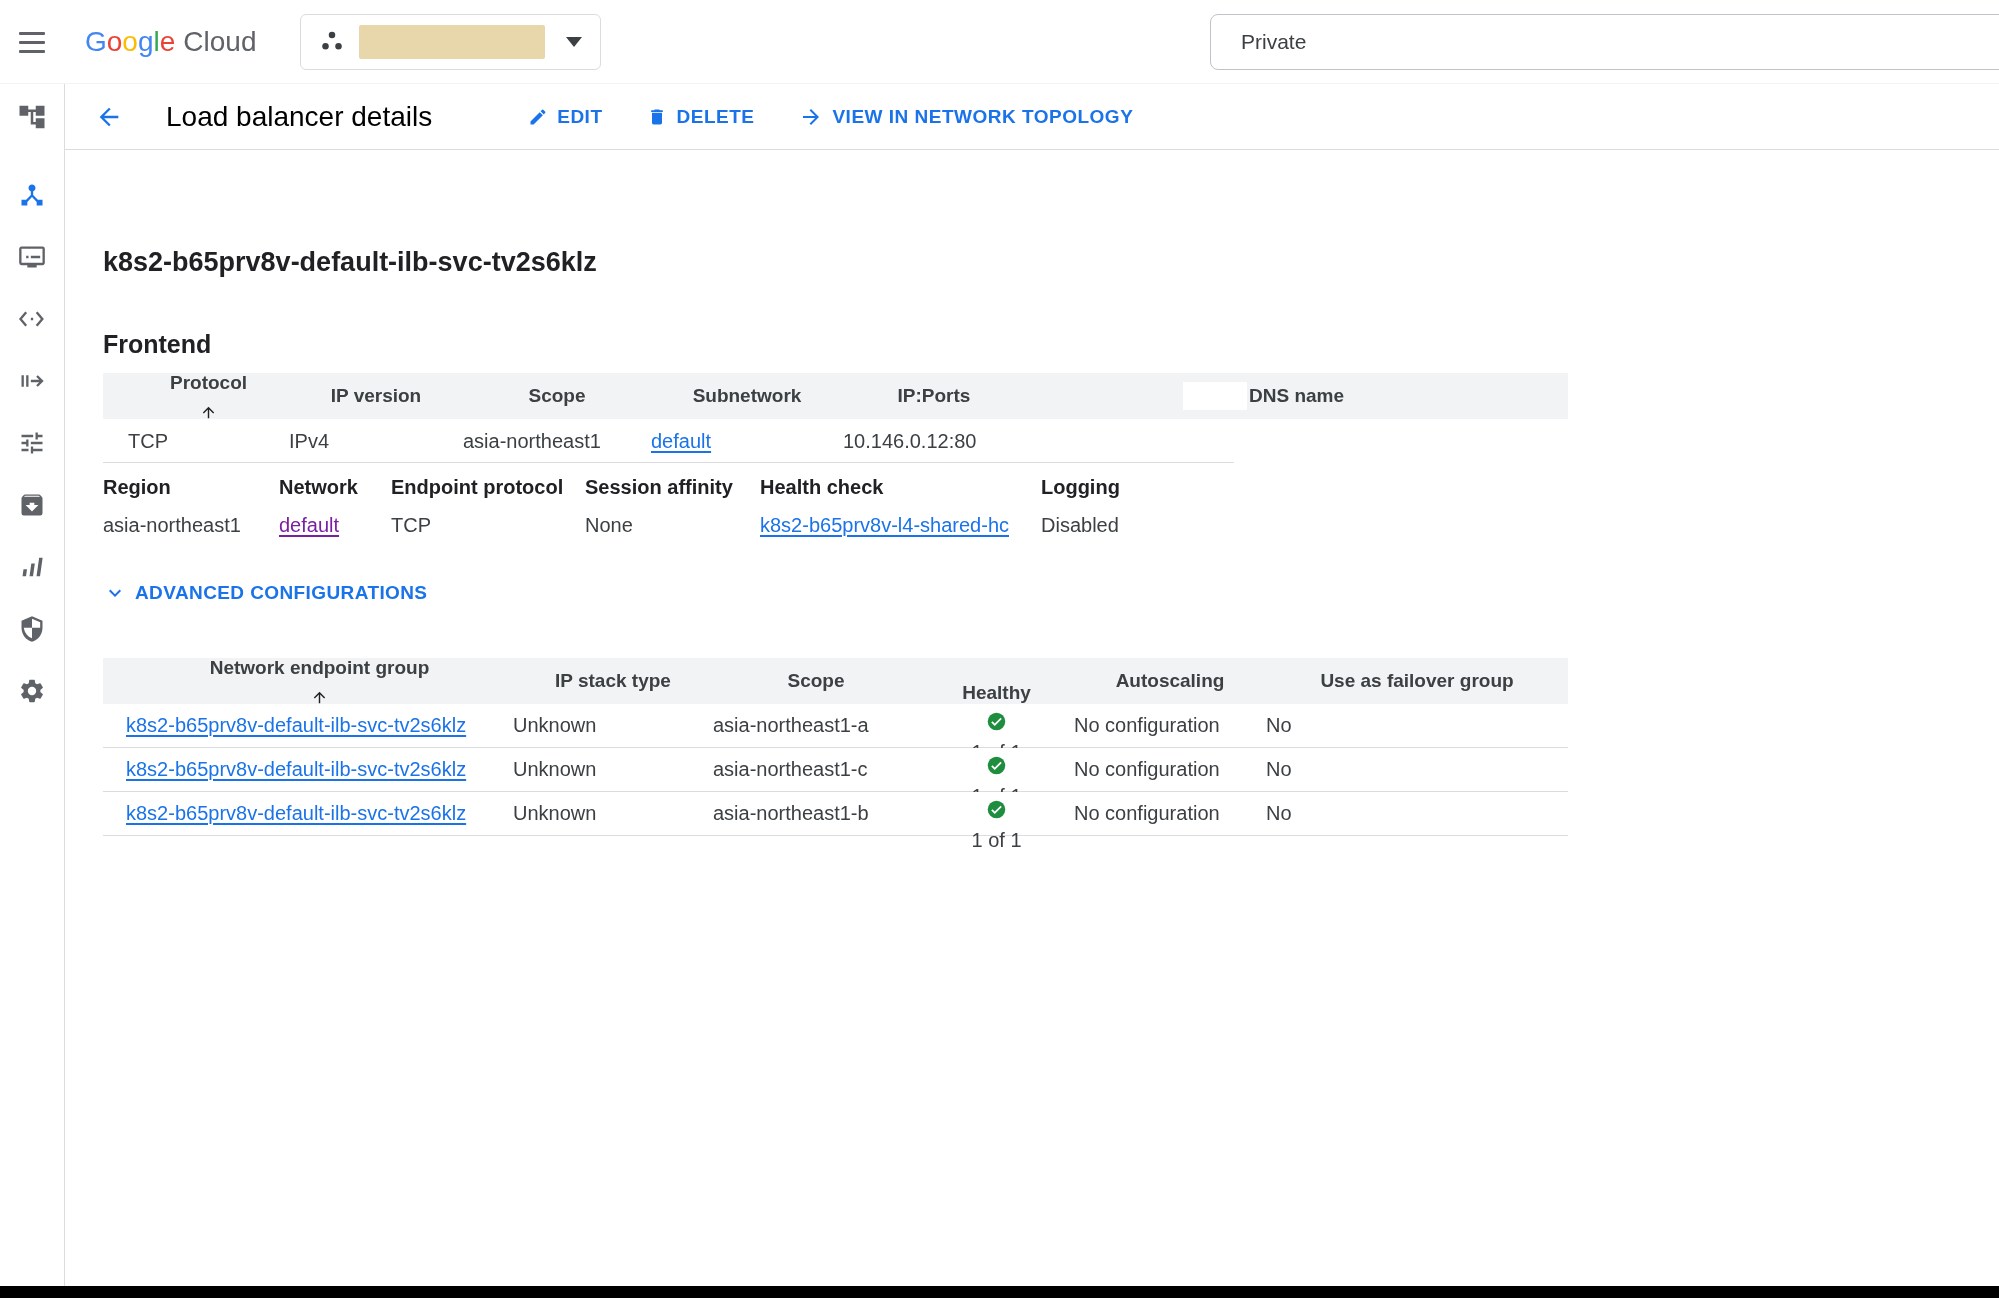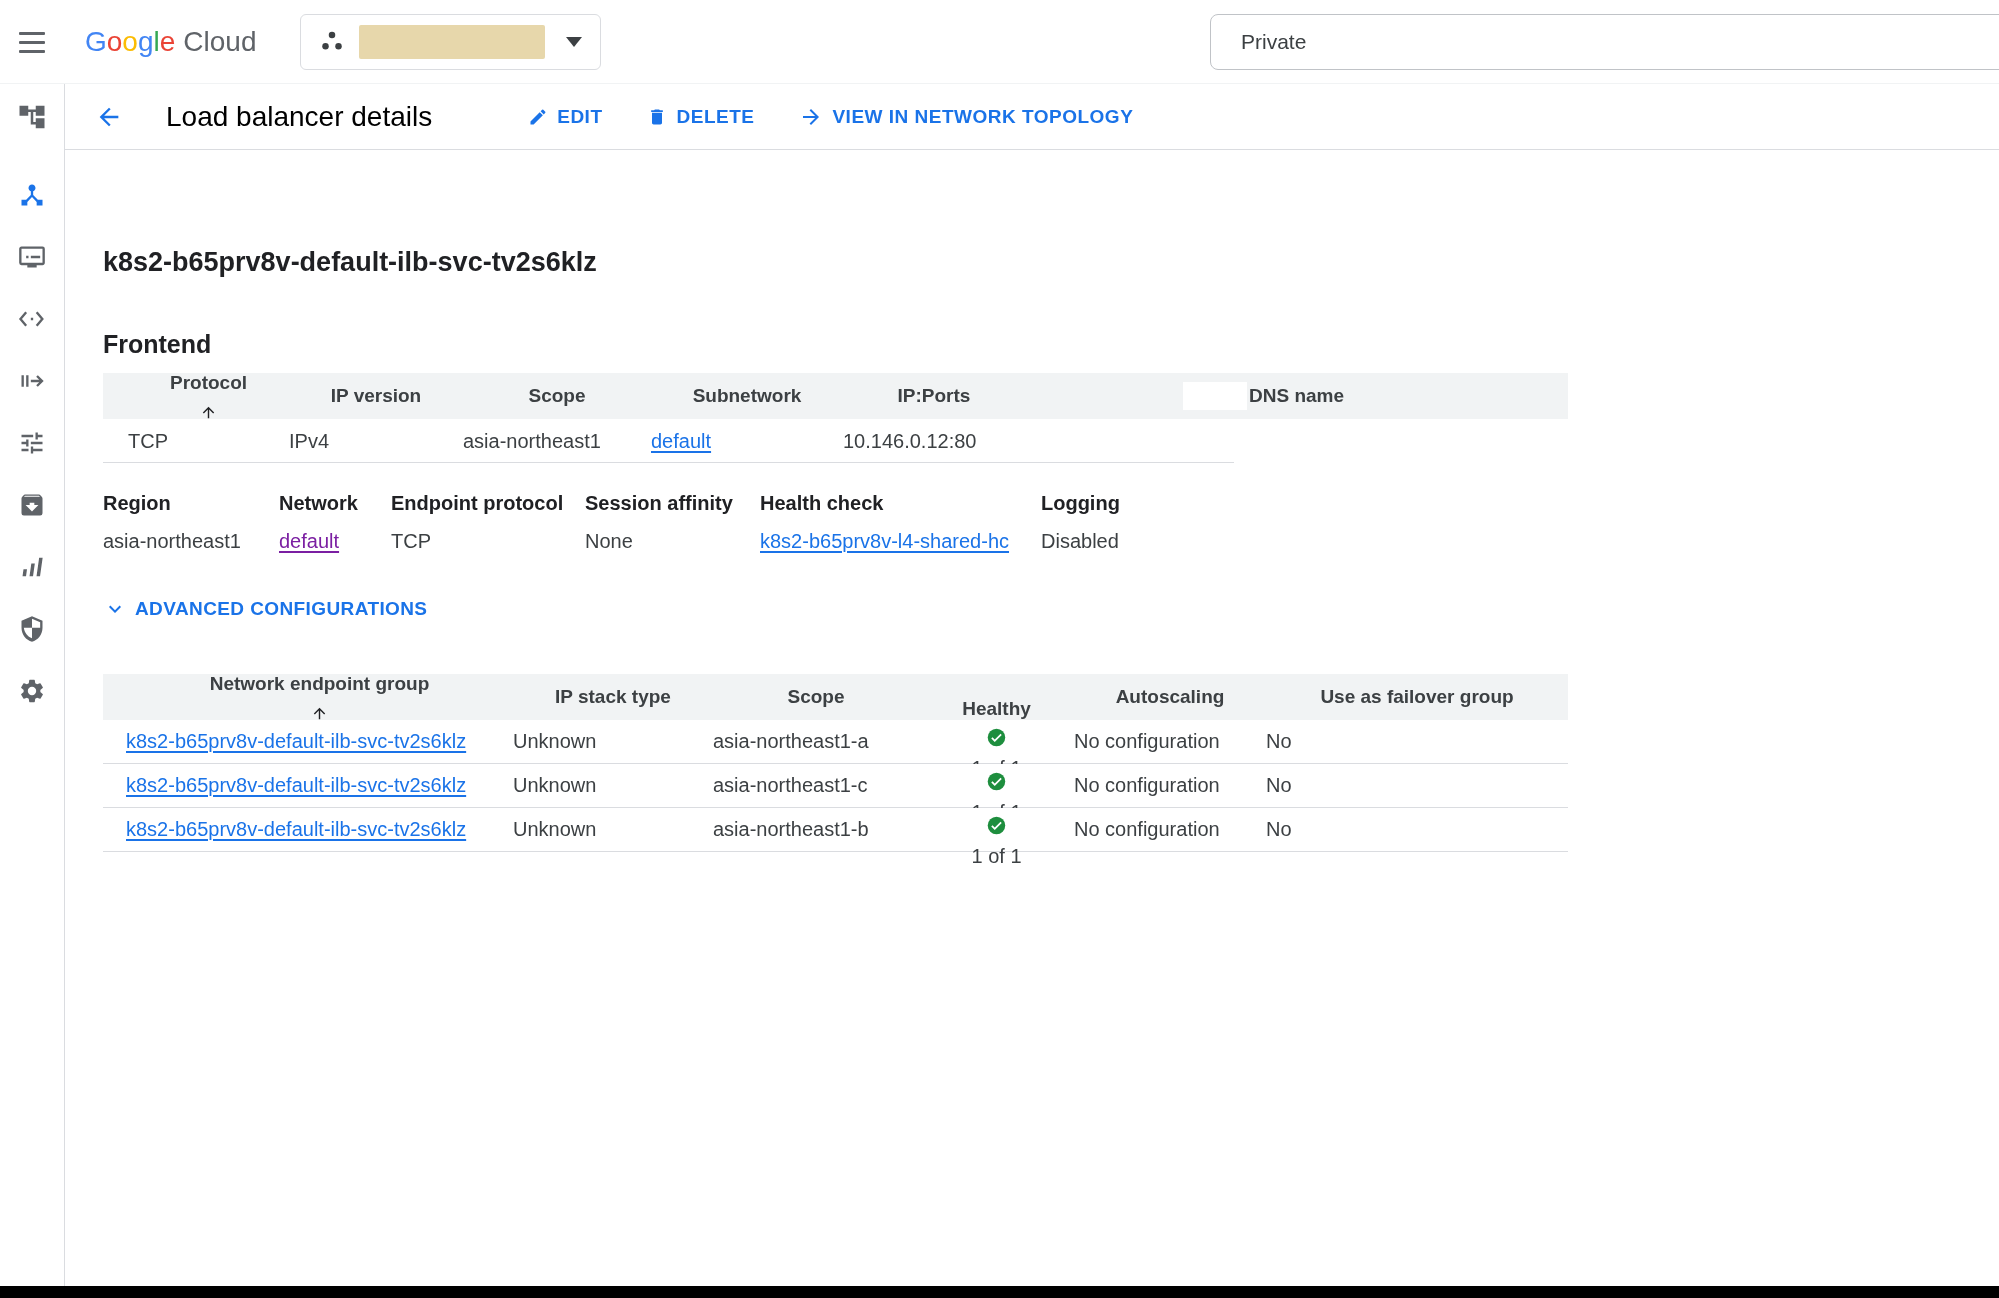--- a/index.html
+++ b/index.html
@@ -69,21 +69,21 @@
   .trow { display:flex; align-items:center; height:44px; position:relative; background:#fff; }
   .cell { font-size:20px; color:#3c4043; white-space:nowrap; overflow:hidden;flex-direction:column; }
   .th { font-size:19px; font-weight:600; color:#3c4043; display:flex; align-items:center; gap:10px; }
   .fcol1 { width:186px; } .fcol2 { width:174px; } .fcol3 { width:188px; }
   .fcol4 { width:192px; } .fcol5 { width:182px; } .fcol6 { flex:1; }
   .frontend-table .cell:first-child { padding-left:25px; }
   .frontend-row::after { content:""; position:absolute; left:0; bottom:0; width:1131px;
                          border-bottom:1px solid #dadce0; }
   .header-patch { position:absolute; left:1080px; top:9px; width:64px; height:28px; background:#fff; }
 
-  .fields { margin-top:28px; display:flex; }
+  .fields { margin-top:12px; display:flex; }
   .flabel { font-size:20px; font-weight:600; color:#202124; line-height:24px; }
   .fvalue { margin-top:13px; font-size:20px; color:#3c4043; line-height:26px; }
   .fw1 { width:176px; } .fw2 { width:112px; } .fw3 { width:194px; }
   .fw4 { width:175px; } .fw5 { width:281px; } .fw6 { flex:1; }
 
   .advanced { margin-top:43px; background:none; border:none; cursor:pointer;
               display:flex; align-items:center; gap:8px; font-family:inherit;
               font-size:19px; font-weight:600; letter-spacing:0.4px; color:#1a73e8; }
 
   .neg-table { margin-top:53px; }

